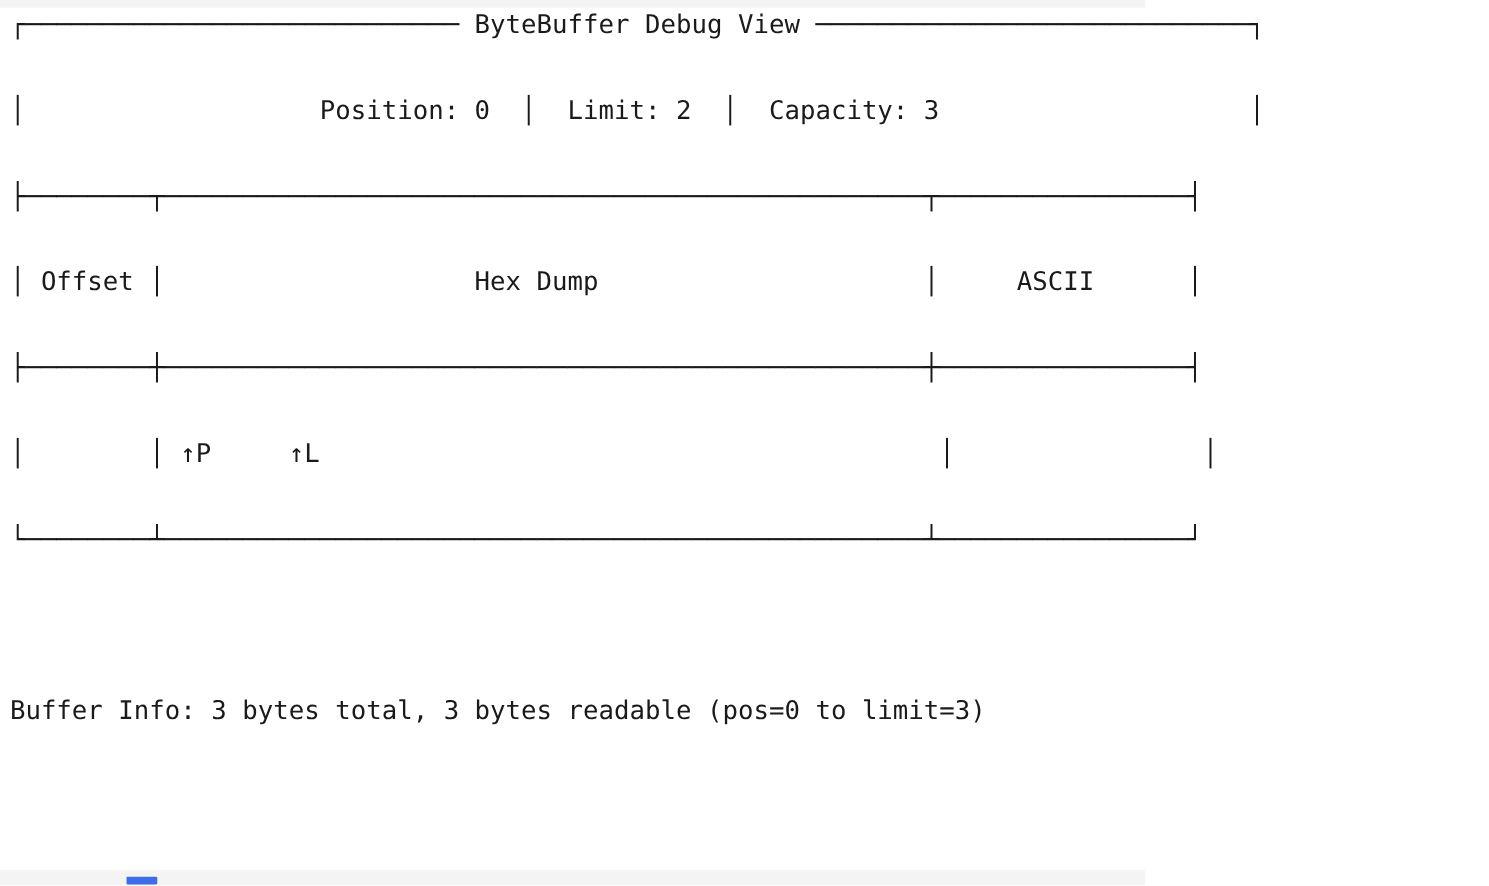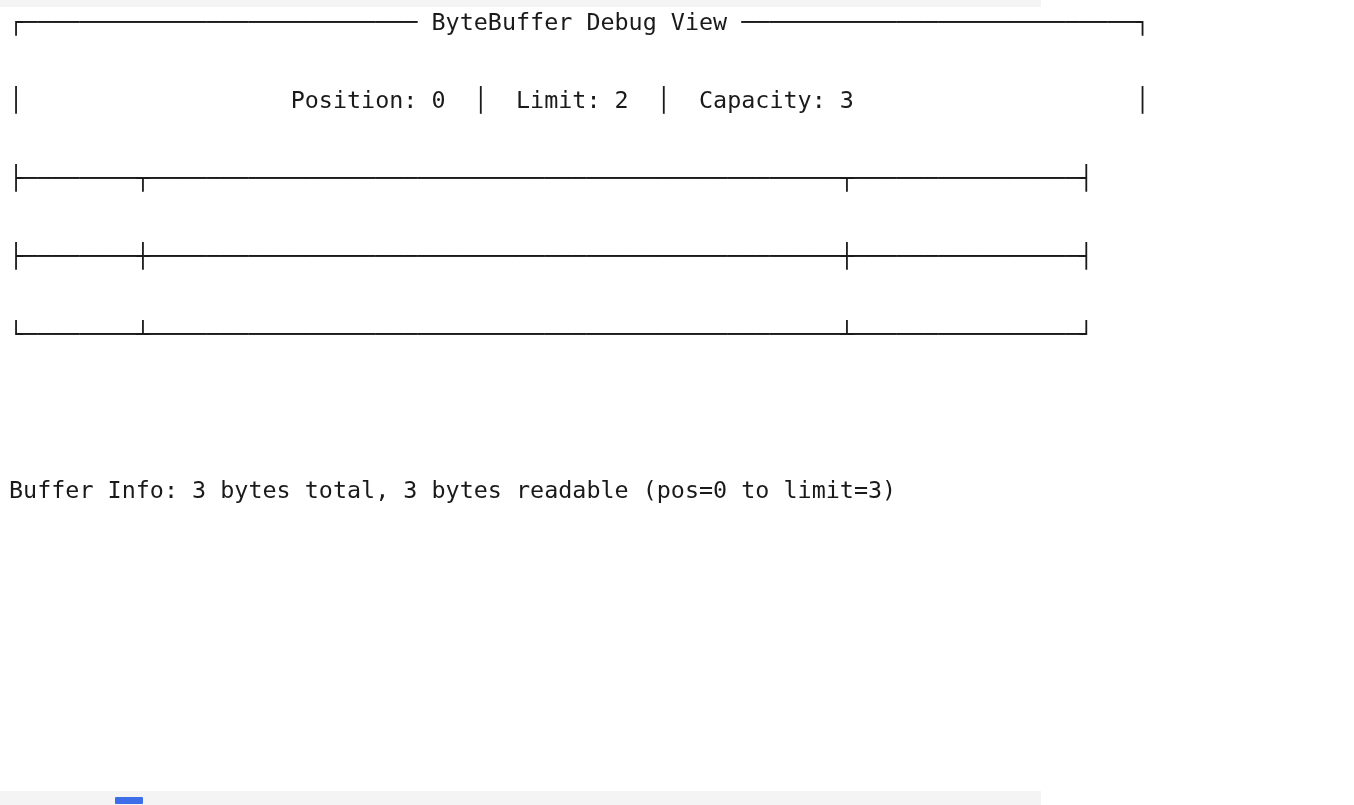--- a/index.html
+++ b/index.html
@@ -50,21 +50,23 @@
 </head>
 <body>
 
 <div class="screen">
 
   <div class="band top"></div>
 
   <pre class="term"><div class="line">┌──────────────────────────── ByteBuffer Debug View ────────────────────────────┐</div>
 <div class="line">│                   Position: 0  │  Limit: 2  │  Capacity: 3                    │</div>
 <div class="line">├────────┬─────────────────────────────────────────────────┬────────────────┤</div>
+<div class="line">│ Offset │                    Hex Dump                     │     ASCII      │</div>
 <div class="line">├────────┼─────────────────────────────────────────────────┼────────────────┤</div>
+<div class="line">│        │ ↑P     ↑L                                        │                │</div>
 <div class="line">└────────┴─────────────────────────────────────────────────┴────────────────┘</div>
 <div class="line"></div>
 <div class="line">Buffer Info: 3 bytes total, 3 bytes readable (pos=0 to limit=3)</div>
 
 
 
 
 
 
 

